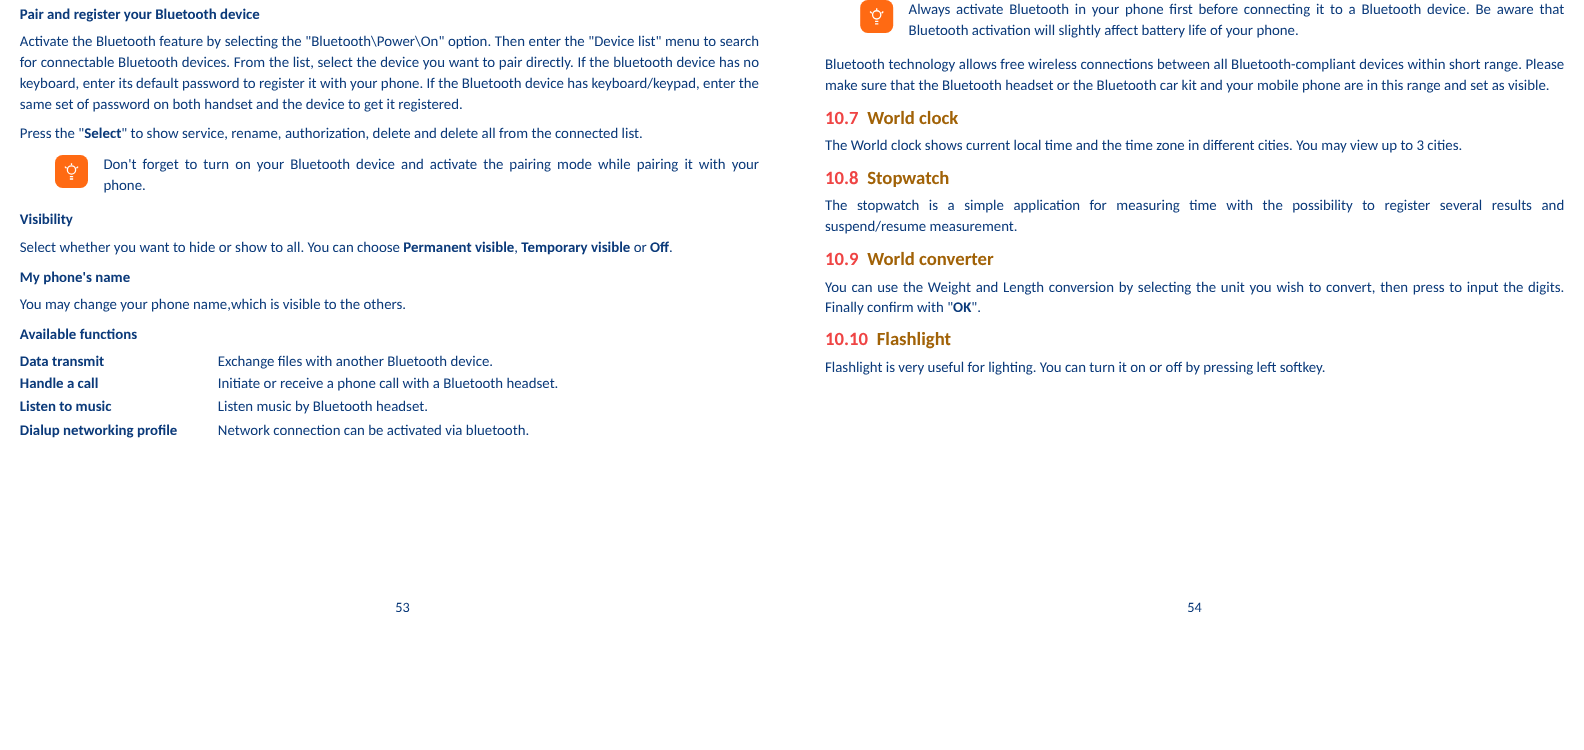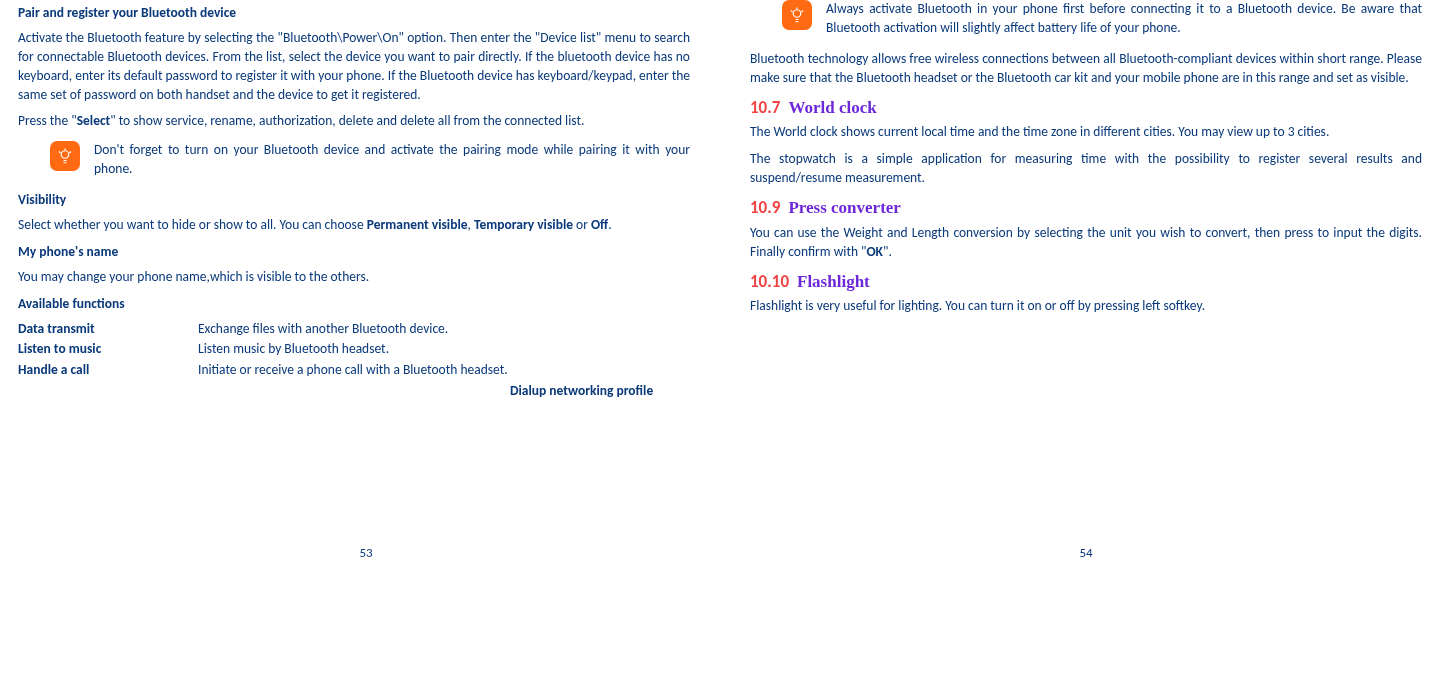--- a/index.html
+++ b/index.html
@@ -40,21 +40,21 @@
   justify-content: center;
 }
 .note-icon svg { width: 18px; height: 18px; stroke: #fff; fill: none; stroke-width: 1.6; }
 .note-text { flex: 1; }
 .funclist { margin-top: 2px; }
 .funcrow { display: flex; margin-bottom: 2px; justify-content: flex-end; }
 .funclabel { font-weight: bold; width: 180px; flex-shrink: 0; }
 .funcdesc { flex: 1; text-align: left; }
 h2.sect { font-weight: bold; font-size: 17px; margin: 8px 0 4px 0; }
 h2.sect .secnum { color: #ef4444; margin-right: 8px; }
-h2.sect .sectitle { color: #6d28d9; font-family: Liberation Serif, serif; }
+h2.sect .sectitle { color: #a16207; }
 .pagenum {
   position: absolute;
   bottom: 12px;
   left: 12px; right: 0;
   text-align: center;
   font-size: 13px;
   color: #0b3a7a;
 }
 </style>
 </head>
@@ -85,29 +85,30 @@
   <p class="subhead">My phone's name</p>
   <p>You may change your phone name,which is visible to the others.</p>
 
   <p class="subhead">Available functions</p>
   <div class="funclist">
     <div class="funcrow">
       <div class="funclabel">Data transmit</div>
       <div class="funcdesc">Exchange files with another Bluetooth device.</div>
     </div>
     <div class="funcrow">
+      <div class="funclabel">Handle a call</div>
+      <div class="funcdesc">Initiate or receive a phone call with a Bluetooth headset.</div>
+    </div>
+    <div class="funcrow">
       <div class="funclabel">Listen to music</div>
       <div class="funcdesc">Listen music by Bluetooth headset.</div>
     </div>
     <div class="funcrow">
-      <div class="funclabel">Handle a call</div>
-      <div class="funcdesc">Initiate or receive a phone call with a Bluetooth headset.</div>
-    </div>
-    <div class="funcrow">
       <div class="funclabel">Dialup networking profile</div>
+      <div class="funcdesc">Network connection can be activated via bluetooth.</div>
     </div>
   </div>
 
   <div class="pagenum">53</div>
 </div>
 
 <div class="page page-r">
   <div class="note" style="margin-top:0;">
     <div class="note-icon">
       <svg viewBox="0 0 24 24">
@@ -117,24 +118,27 @@
     </div>
     <div class="note-text">Always activate Bluetooth in your phone first before connecting it to a Bluetooth device. Be aware that Bluetooth activation will slightly affect battery life of your phone.</div>
   </div>
   <p>Bluetooth technology allows free wireless connections between all Bluetooth-compliant devices within short range. Please make sure that the Bluetooth headset or the Bluetooth car kit and your mobile phone are in this range and set as visible.</p>
 
   <h2 class="sect">
     <span class="secnum">10.7</span><span class="sectitle">World clock</span>
   </h2>
   <p>The World clock shows current local time and the time zone in different cities. You may view up to 3 cities.</p>
 
+  <h2 class="sect">
+    <span class="secnum">10.8</span><span class="sectitle">Stopwatch</span>
+  </h2>
   <p>The stopwatch is a simple application for measuring time with the possibility to register several results and suspend/resume measurement.</p>
 
   <h2 class="sect">
-    <span class="secnum">10.9</span><span class="sectitle">Press converter</span>
+    <span class="secnum">10.9</span><span class="sectitle">World converter</span>
   </h2>
   <p>
     <span>You can use the Weight and Length conversion by selecting the unit you wish to convert, then press to input the digits. Finally confirm with "</span><b>OK</b><span>".</span>
   </p>
 
   <h2 class="sect">
     <span class="secnum">10.10</span><span class="sectitle">Flashlight</span>
   </h2>
   <p>Flashlight is very useful for lighting. You can turn it on or off by pressing left softkey.</p>
 

